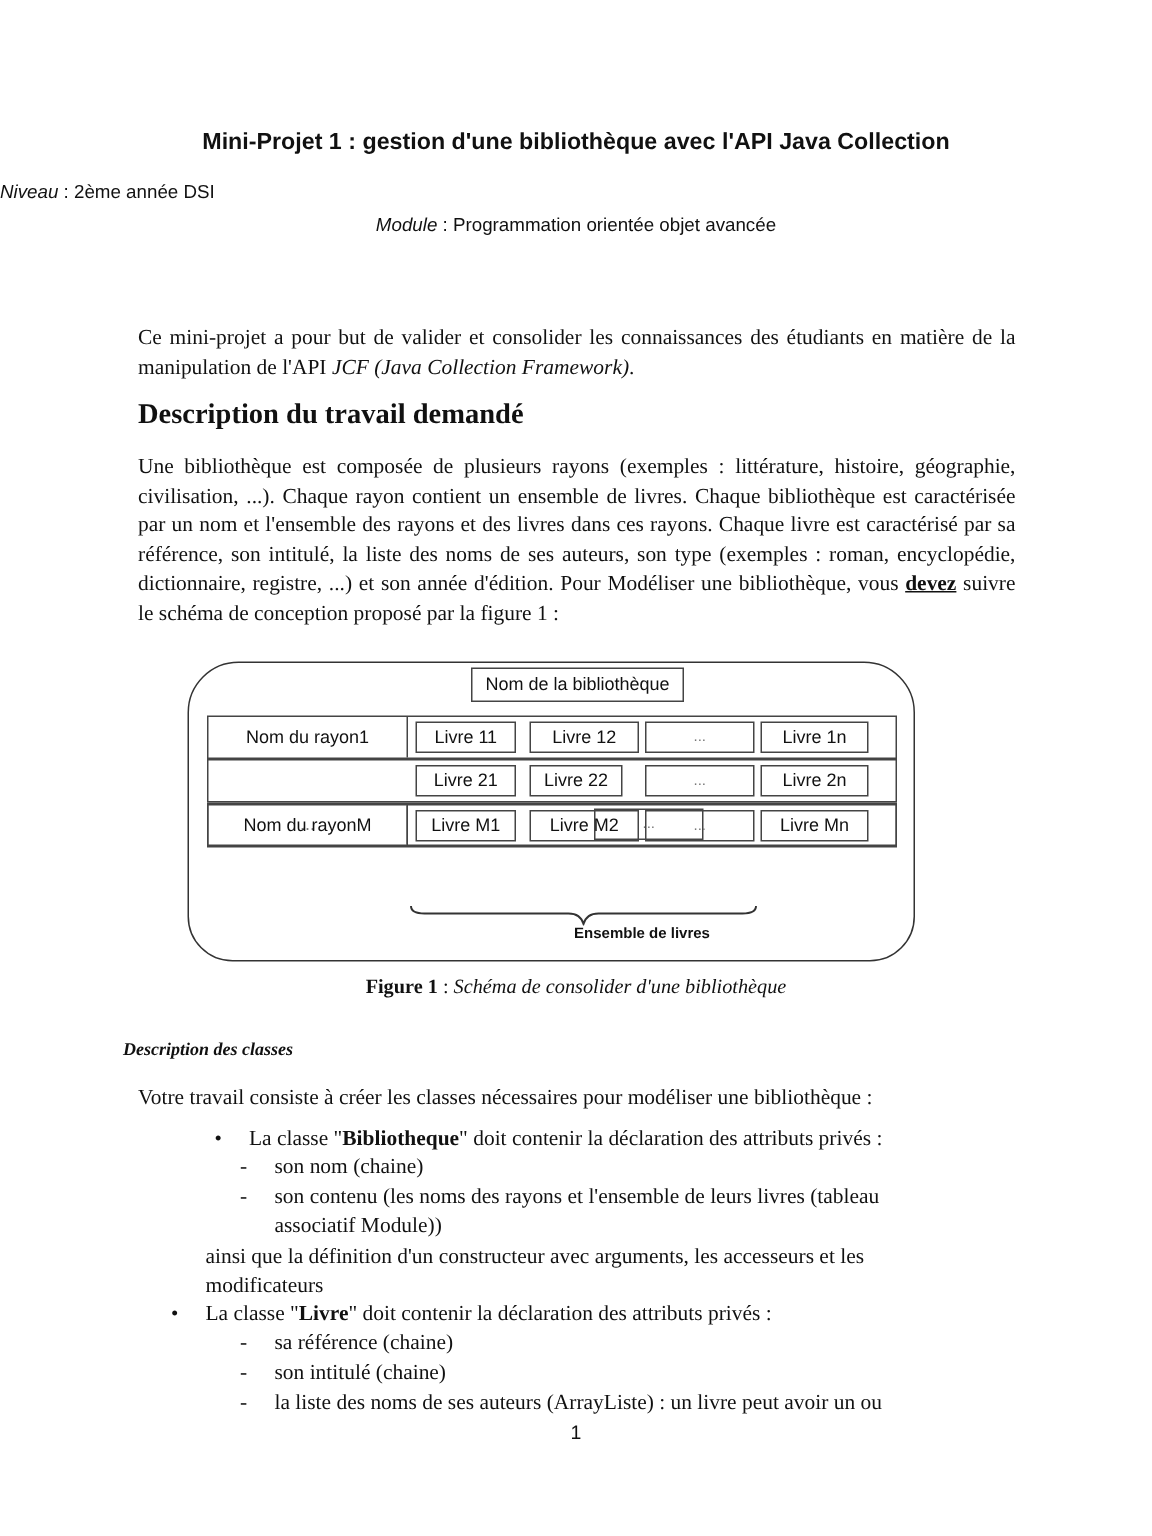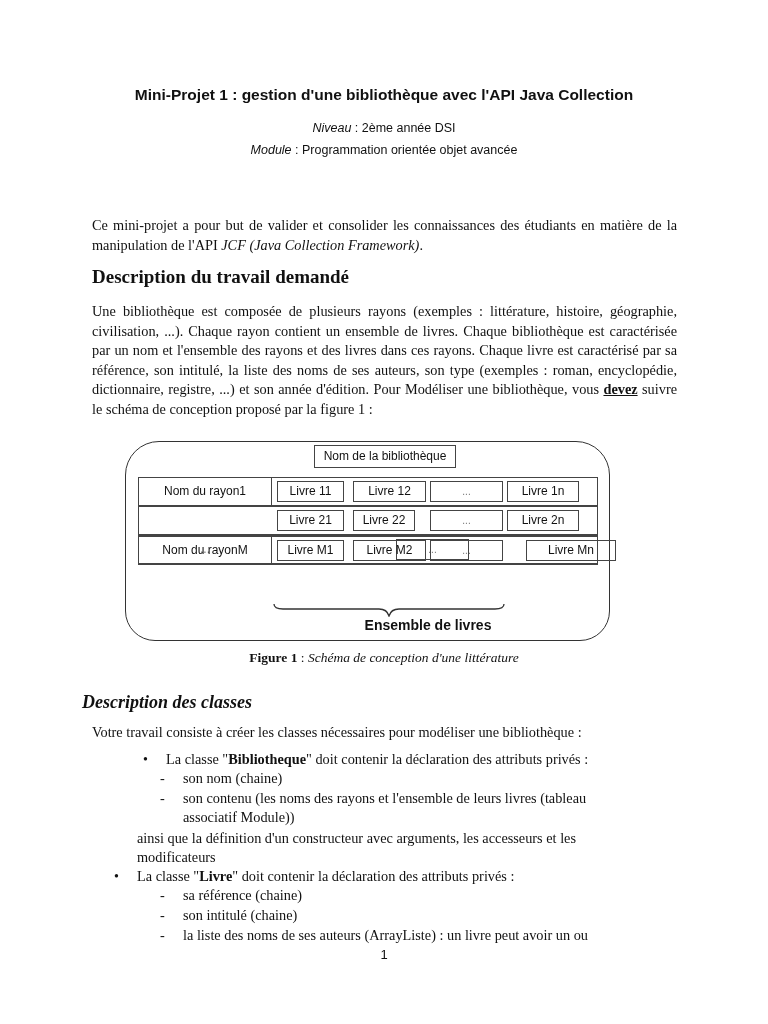--- a/index.html
+++ b/index.html
@@ -2,44 +2,44 @@
 <html><head>
 <meta charset="utf-8">
 <style>
   html, body { margin:0; padding:0; background:#ffffff; }
   body { width:768px; height:1024px; position:relative; overflow:hidden; color:#111; }
   .serif { font-family: "Liberation Serif", "DejaVu Serif", serif; }
   .sans { font-family: "Liberation Sans", "DejaVu Sans", sans-serif; }
   .abs { position:absolute; }
 
   .title { top:86px; left:0; width:768px; text-align:center; font-size:15.5px; font-weight:bold; }
-  .meta1 { top:121px; left:0; width:768px; text-align:center; font-size:12.5px; }
+  .meta1 { top:121px; left:0; width:768px; text-align:left; font-size:12.5px; }
   .meta2 { top:143px; left:0; width:768px; text-align:center; font-size:12.5px; }
   .meta1 i, .meta2 i { font-style:italic; }
 
   .para { left:92px; width:585px; font-size:14.3px; line-height:19.6px; text-align:justify; }
   .intro { top:216px; }
   .h1 { top:266px; left:92px; font-size:19px; font-weight:bold; }
   .desc { top:302px; }
   .desc u { font-weight:bold; }
 
   
   .fig-outer { top:441px; left:125px; width:485px; height:200px; border:1.5px solid #333; border-radius:34px 34px 30px 30px; box-sizing:border-box; }
   .fig-name { top:445px; left:314px; width:142px; height:23px; border:1.3px solid #444; box-sizing:border-box; font-size:12px; text-align:center; line-height:21px; }
   .row { position:absolute; left:138px; width:460px; height:29px; border:1.3px solid #444; box-sizing:border-box; }
   .row .lab { position:absolute; left:0; top:0; width:132px; height:100%; border-right:1.3px solid #444; text-align:center; font-size:12px; line-height:27px; }
   .cell { position:absolute; top:3px; height:21px; border:1.3px solid #444; box-sizing:border-box; font-size:12px; text-align:center; line-height:19px; }
   .dots { color:#777; font-size:10px; }
   .brace { top:603px; left:273px; width:232px; height:14px; }
-  .ens { top:617px; left:0; width:768px; text-align:center; font-size:14px; font-weight:bold; padding-left:88px; box-sizing:border-box; }
+  .ens { top:617px; left:0; width:768px; text-align:center; font-size:10px; font-weight:bold; padding-left:88px; box-sizing:border-box; }
   .caption { top:650px; left:0; width:768px; text-align:center; font-size:13.5px; }
   .caption b { font-weight:bold; }
   .caption i { font-style:italic; }
 
-  .h2 { top:692px; left:82px; font-size:18px; font-weight:bold; font-style:italic; }
+  .h2 { top:692px; left:82px; font-size:12px; font-weight:bold; font-style:italic; }
   .lead { top:724px; left:92px; font-size:14.3px; }
   .li { left:0; font-size:14.3px; line-height:19.6px; }
   .bullet { position:absolute; font-size:14px; }
   .dash { position:absolute; }
   .pagenum { top:947px; left:0; width:768px; text-align:center; font-size:13px; }
 </style>
 </head>
 <body>
 
 <div class="abs sans title">Mini-Projet 1 : gestion d'une bibliothèque avec l'API Java Collection</div>
@@ -69,29 +69,29 @@
 </div>
 <div class="row sans" style="top:535px;">
   <div class="lab dots">...</div>
   <div class="cell dots" style="left:257px;width:73px;">...</div>
 </div>
 <div class="row sans" style="top:536px;text-decoration:underline;">
   <div class="lab">Nom du rayonM</div>
   <div class="cell" style="left:138px;width:67px;">Livre M1</div>
   <div class="cell" style="left:214px;width:73px;">Livre M2</div>
   <div class="cell dots" style="left:291px;width:73px;">...</div>
-  <div class="cell" style="left:368px;width:90px;margin-left:19px;">Livre Mn</div>
+  <div class="cell" style="left:368px;width:72px;">Livre Mn</div>
 </div>
 
 <svg class="abs brace" viewBox="0 0 232 14" preserveAspectRatio="none">
   <path d="M1 1 Q1 6 10 6 L106 6 Q114 6 116 13 Q118 6 126 6 L222 6 Q231 6 231 1" fill="none" stroke="#333" stroke-width="1.3"></path>
 </svg>
 <div class="abs sans ens">Ensemble de livres</div>
 
-<div class="abs serif caption"><b>Figure 1</b><span> : </span><i>Schéma de conception d'une littérature</i></div>
+<div class="abs serif caption"><b>Figure 1</b><span> : </span><i>Schéma de consolider d'une bibliothèque</i></div>
 
 <div class="abs serif h2">Description des classes</div>
 <div class="abs serif lead">Votre travail consiste à créer les classes nécessaires pour modéliser une bibliothèque :</div>
 
 <div class="abs serif li" style="top:750px;width:768px;">
   <span class="bullet" style="left:143px;">•</span>
   <span style="position:absolute;left:166px;white-space:nowrap;"><span>La classe "</span><b>Bibliotheque</b><span>" doit contenir la déclaration des attributs privés :</span></span>
 </div>
 <div class="abs serif li" style="top:769px;width:768px;">
   <span class="dash" style="left:160px;">-</span>

